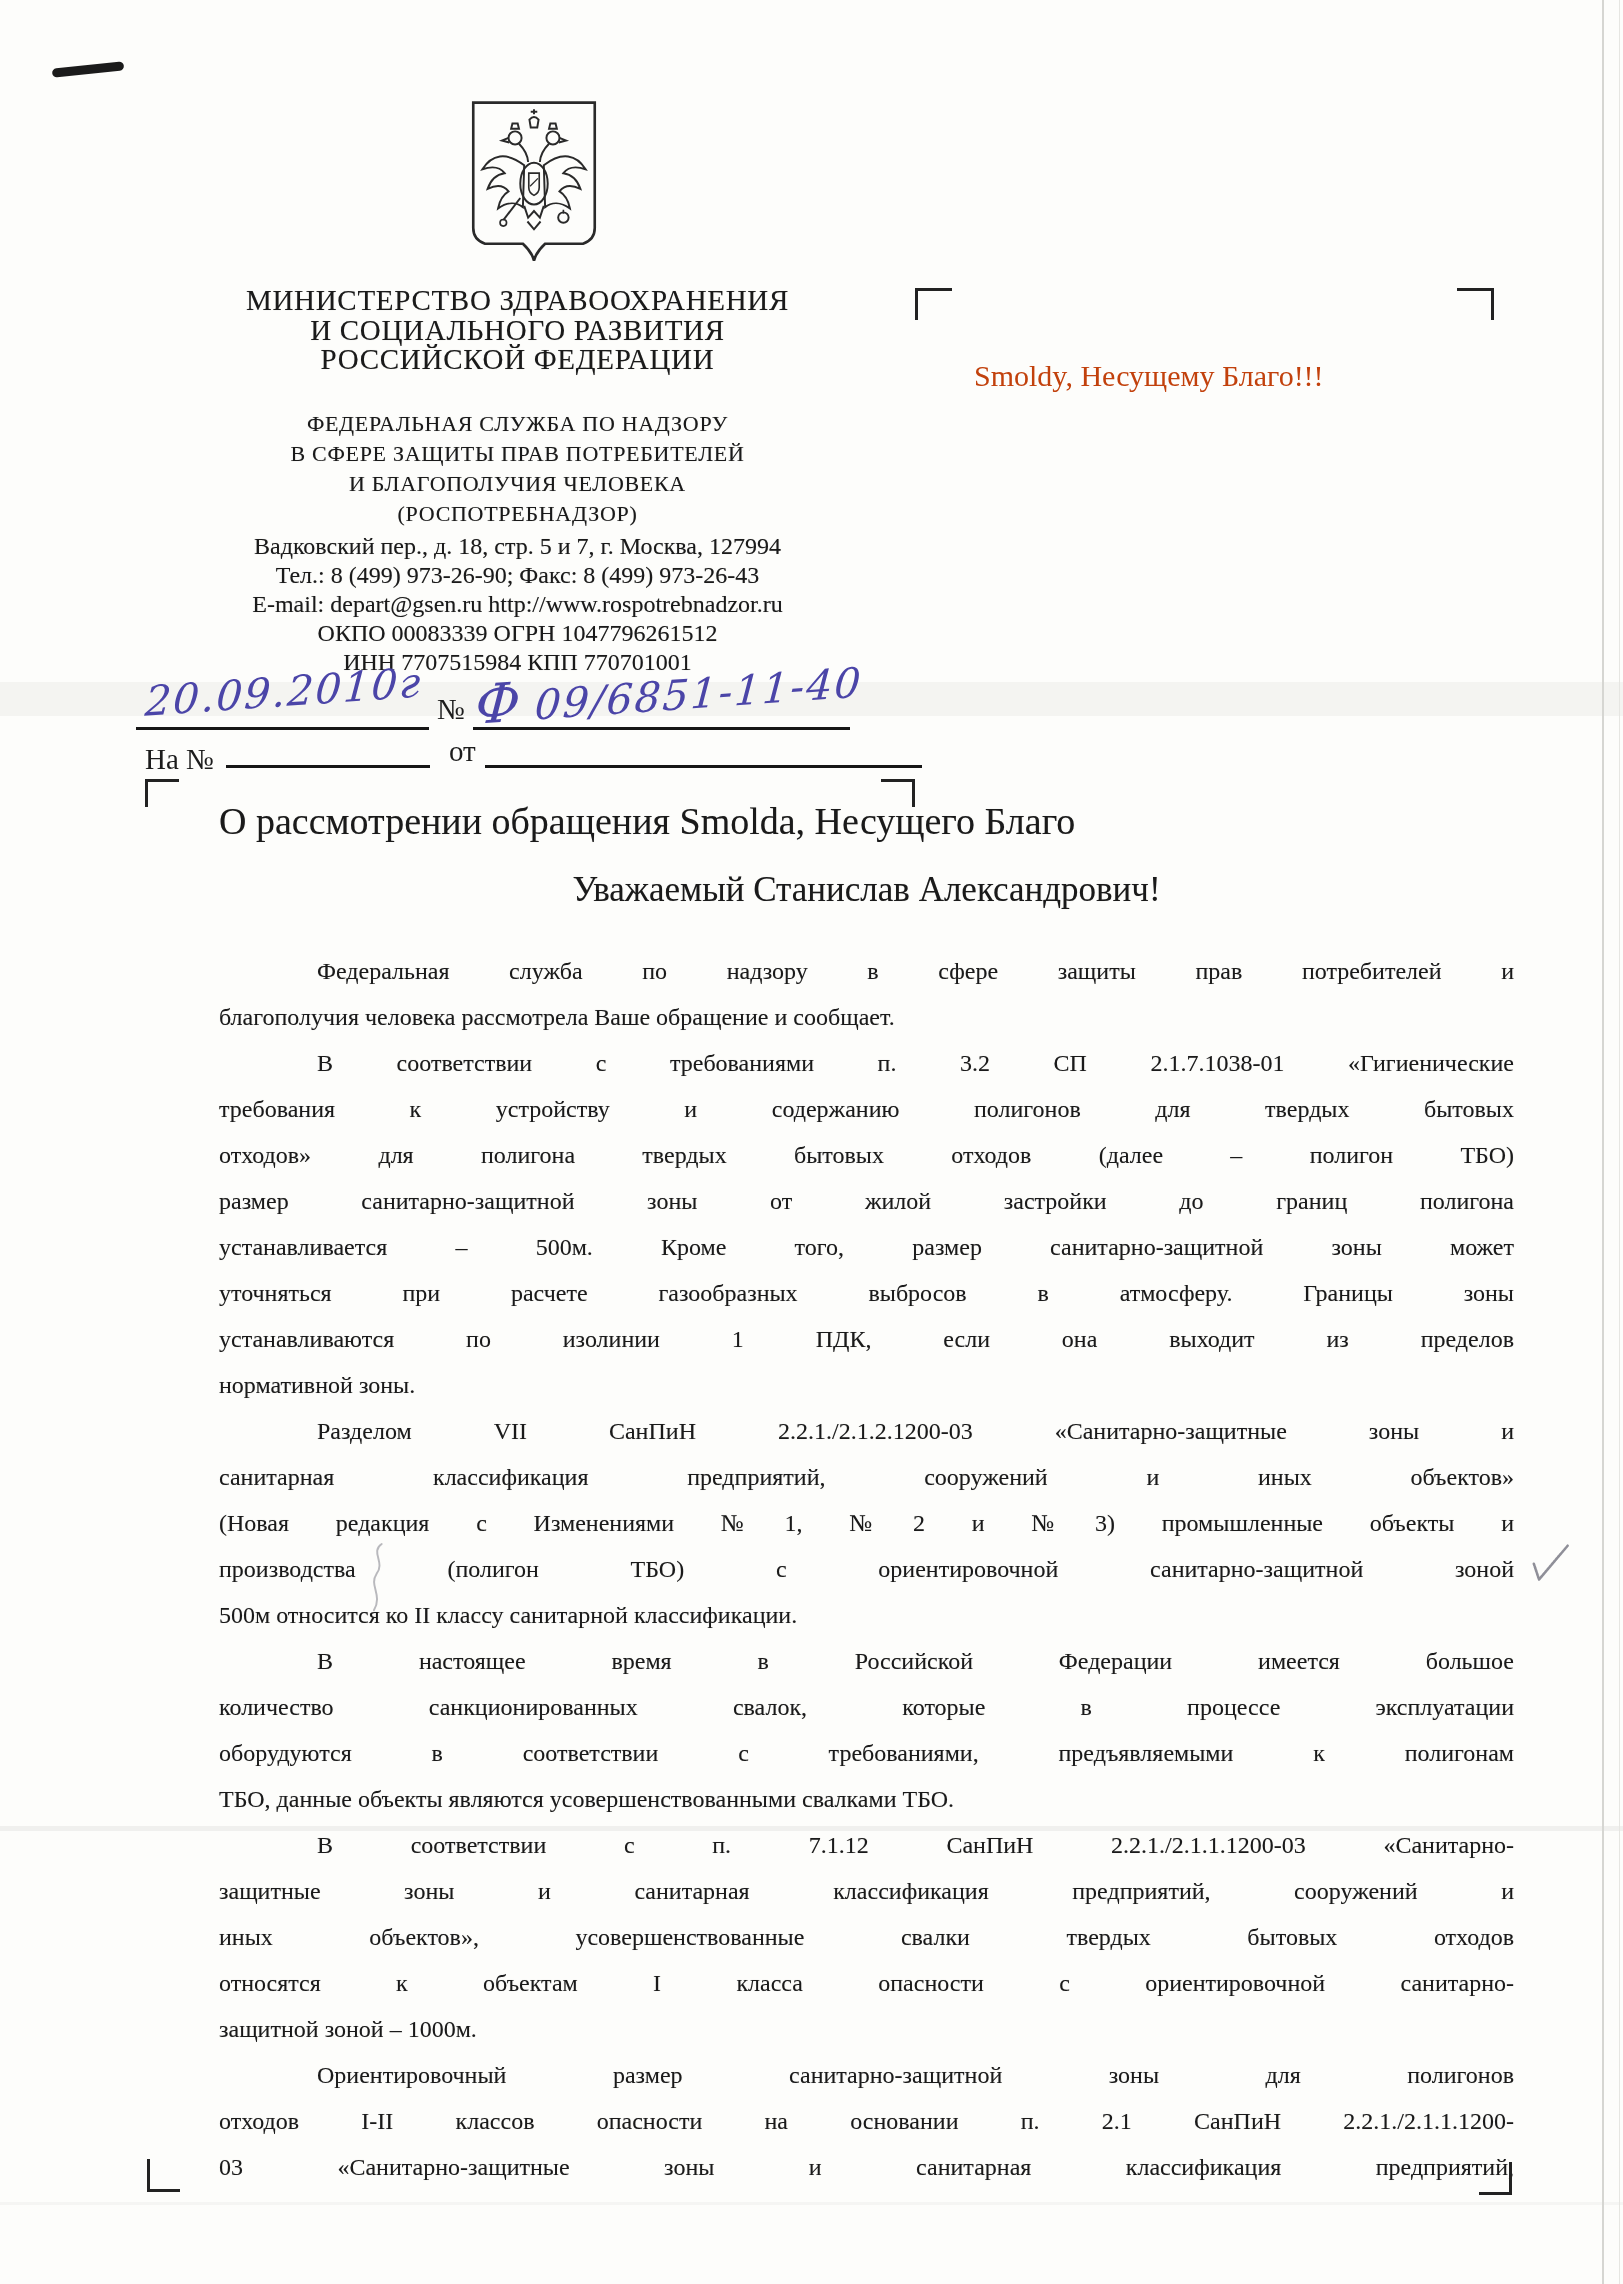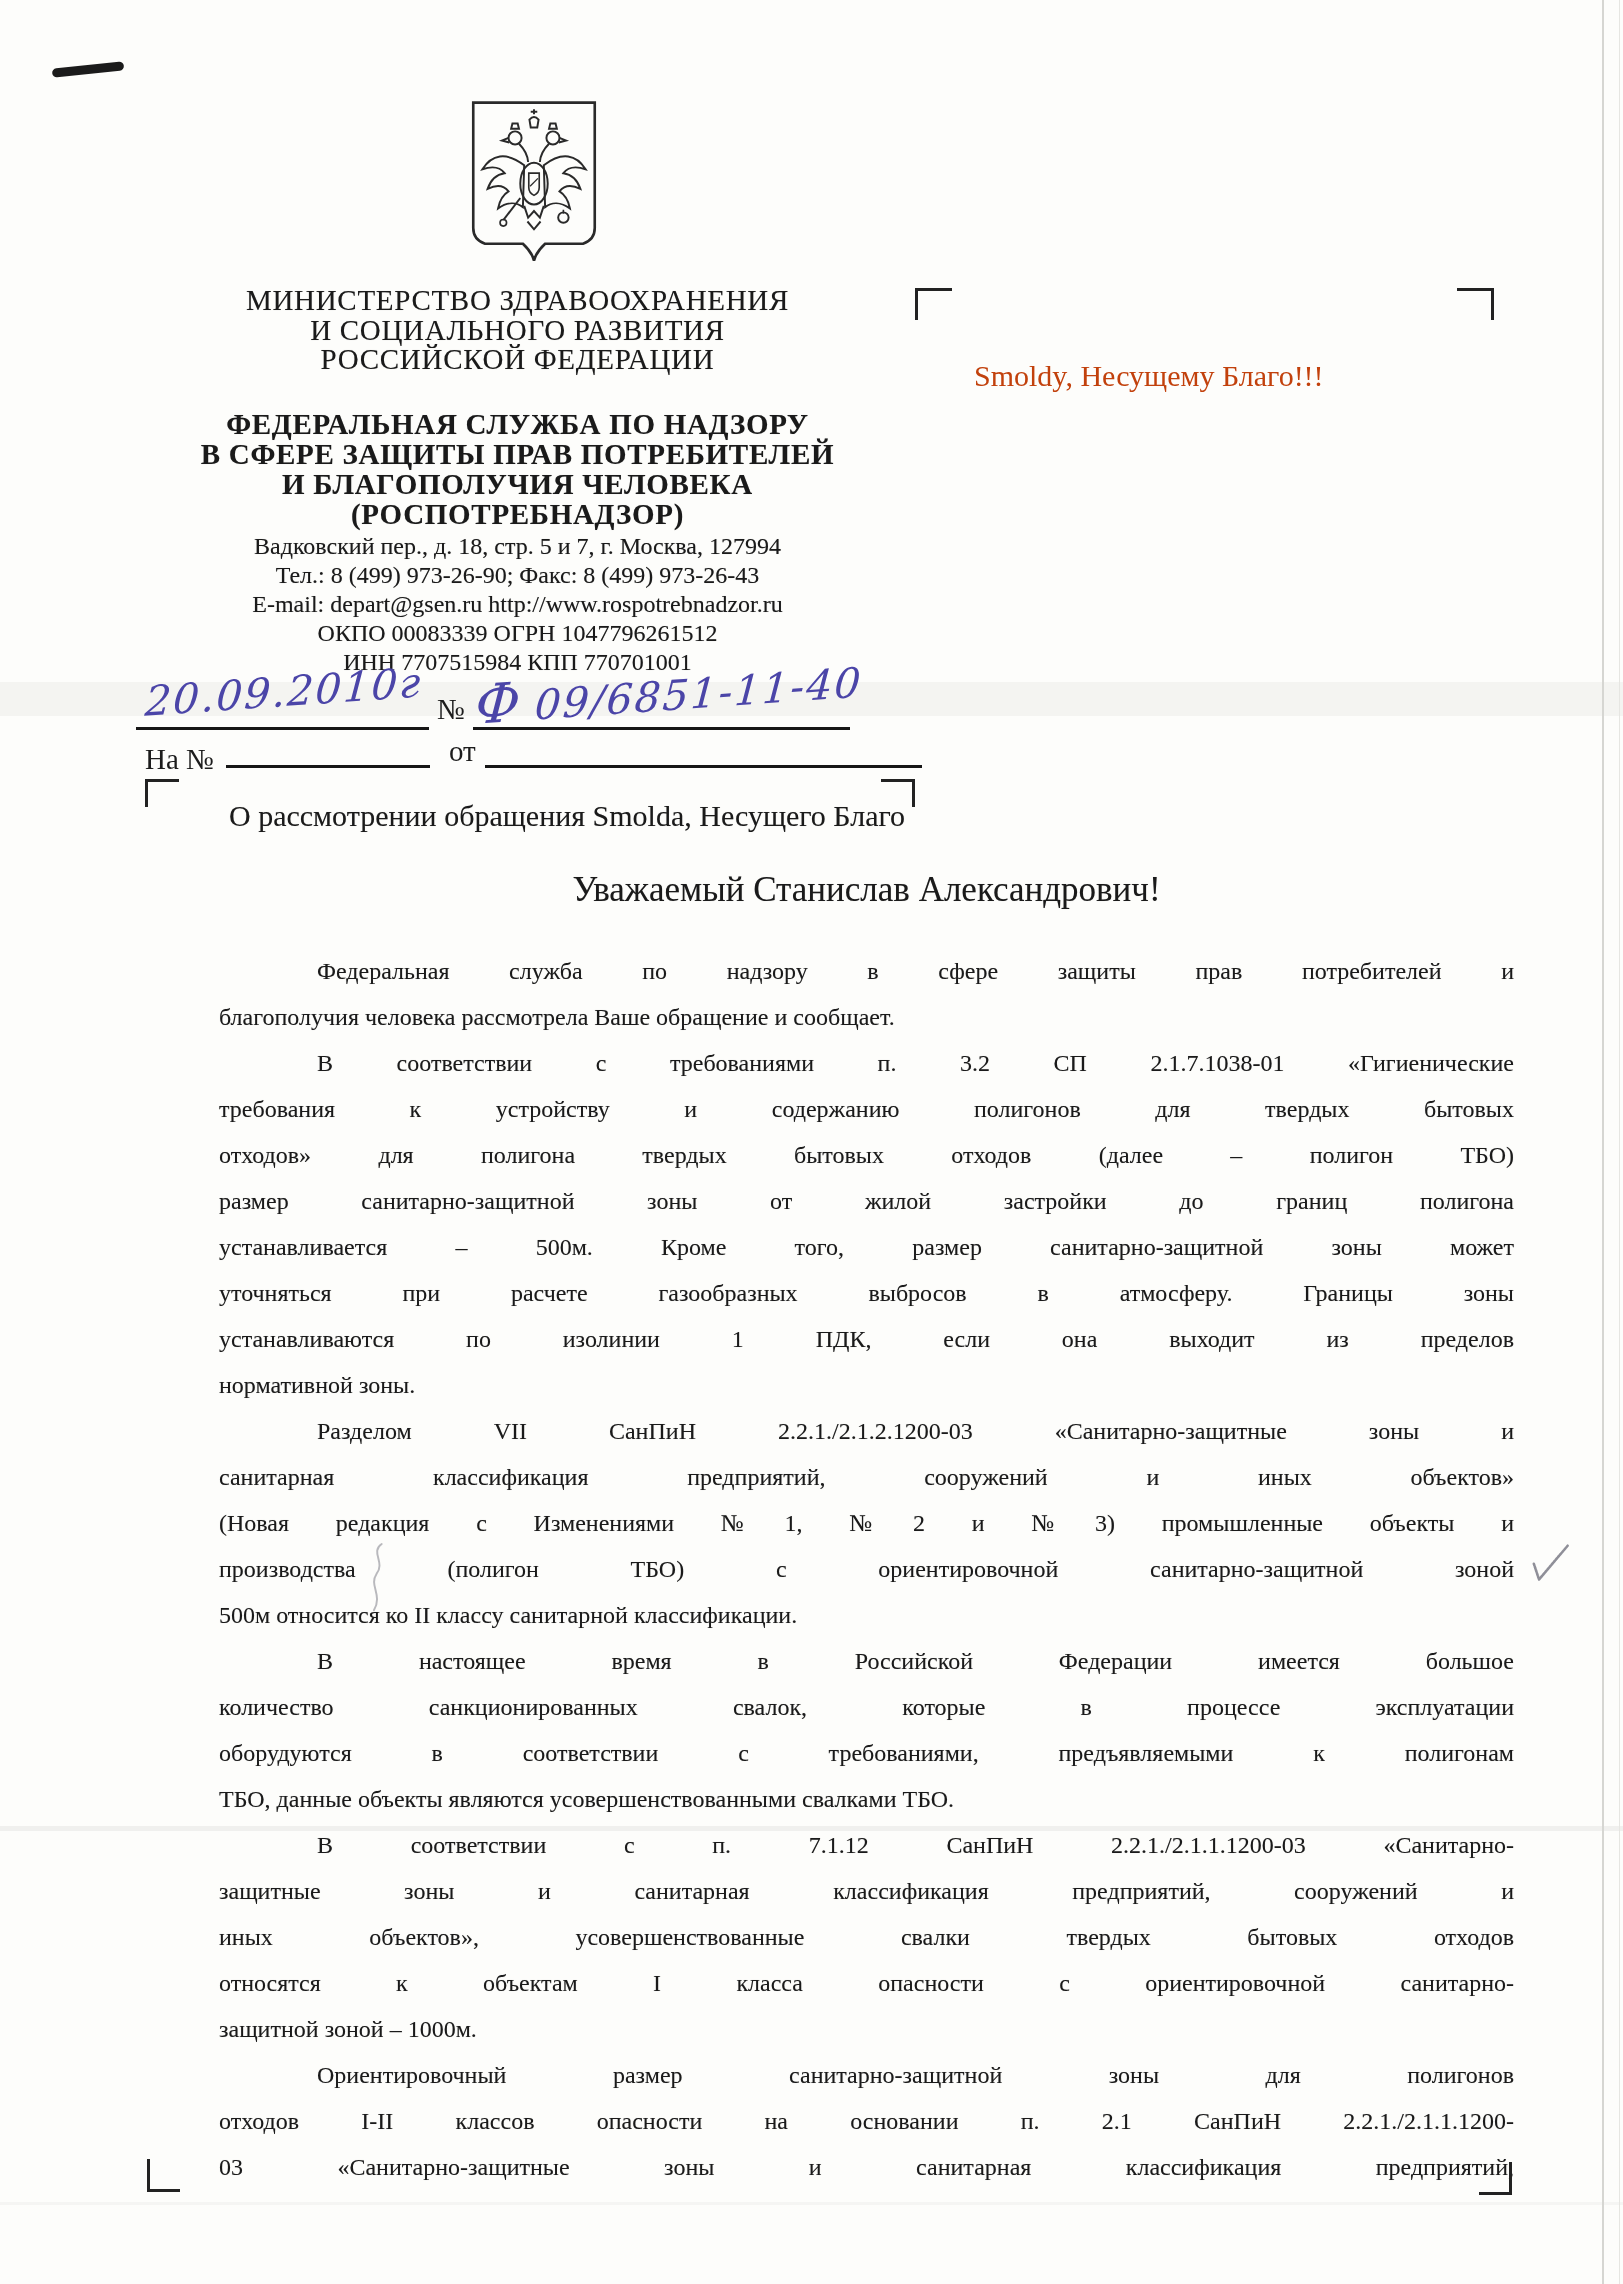--- a/index.html
+++ b/index.html
@@ -10,21 +10,21 @@
   .ink-stroke{left:52px;top:65px;width:72px;height:8.5px;background:#1b1b1b;border-radius:4.6px;
               transform:rotate(-6deg);}
   .crease1{left:0;top:682px;width:1624px;height:34px;background:rgba(205,205,198,0.18);}
   .crease2{left:0;top:1826px;width:1624px;height:5.2px;background:rgba(0,0,0,0.05);}
   .crease3{left:0;top:2202px;width:1624px;height:2.6px;background:rgba(0,0,0,0.03);}
   .scan-edge1{left:1602px;top:0;width:2px;height:2284px;background:#d6d6d2;}
   .scan-edge2{left:1619px;top:0;width:1.3px;height:2284px;background:#e6e6e2;}
   
   .hdr{left:190px;width:655px;text-align:center;text-shadow:0 0 0.7px rgba(10,10,10,.35);}
   .ministry{top:286px;font-size:29px;line-height:29.5px;letter-spacing:0.7px;}
-  .service{top:409px;font-size:29px;line-height:30px;font-weight:bold;letter-spacing:0.7px;}
+  .service{top:409px;font-size:22px;line-height:30px;font-weight:normal;letter-spacing:0.7px;}
   .contacts{top:532px;font-size:24px;line-height:29px;}
   
   .brk{width:34px;height:29px;}
   .brk.tl{border-top:3.3px solid #222;border-left:3.3px solid #222;}
   .brk.tr{border-top:3.3px solid #222;border-right:3.3px solid #222;}
   .brk.bl{border-bottom:3.3px solid #222;border-left:3.3px solid #222;}
   .brk.br{border-bottom:3.3px solid #222;border-right:3.3px solid #222;}
   .addr-brk-l{left:915px;top:288px;}
   .addr-brk-r{left:1457px;top:288px;}
   .mid-brk-l{left:145px;top:779px;width:31px;height:25px;border-width:2.6px;}
@@ -42,21 +42,21 @@
   .fline1{left:136px;top:727px;width:293px;}
   .fline2{left:473px;top:727px;width:377px;}
   .fline3{left:226px;top:765px;width:204px;}
   .fline4{left:485px;top:765px;width:437px;}
   .hw{font-family:"DejaVu Serif", serif;font-style:italic;color:#4b45a8;white-space:nowrap;
       letter-spacing:2px;}
   .hw-date{left:145px;top:668px;font-size:41px;transform:rotate(-4deg) skewX(-8deg);}
   .hw-num{left:475px;top:660px;font-size:41px;transform:rotate(-4deg) skewX(-8deg);}
   .hw .flourish{font-size:54px;letter-spacing:0;}
   
-  .subject{left:229px;top:799px;font-size:30px;white-space:nowrap;text-shadow:0 0 0.7px rgba(10,10,10,.3);}
+  .subject{left:219px;top:799px;font-size:38px;white-space:nowrap;text-shadow:0 0 0.7px rgba(10,10,10,.3);}
   .salutation{left:219px;top:870px;width:1295px;text-align:center;font-size:35px;
               text-shadow:0 0 0.7px rgba(10,10,10,.3);}
   .body-text{left:219px;top:948px;width:1295px;font-size:24px;line-height:46px;
              text-shadow:0 0 0.7px rgba(10,10,10,.3);}
   .bline{text-align:justify;text-align-last:justify;white-space:normal;}
   .bline.first{padding-left:98px;}
   .bline.para-end{text-align-last:left;}
   .emblem-box{left:465px;top:100px;width:138px;height:162px;}
   .check-box{left:1526px;top:1539px;width:49px;height:49px;}
   .squiggle-box{left:357px;top:1540px;width:39px;height:75px;}

